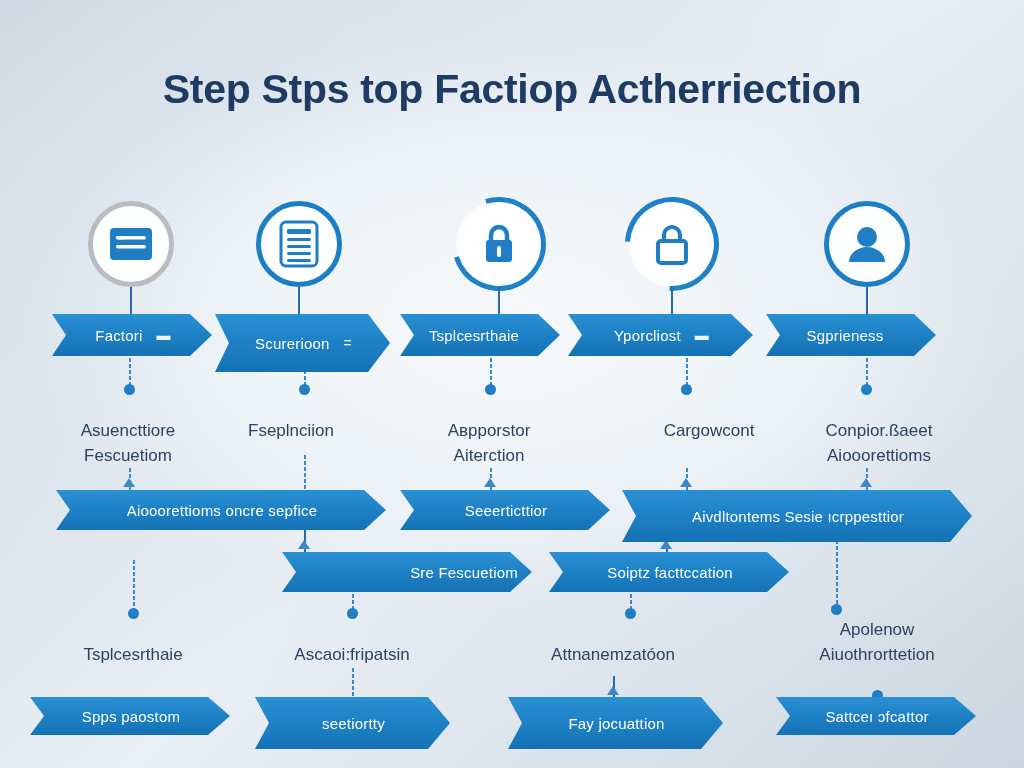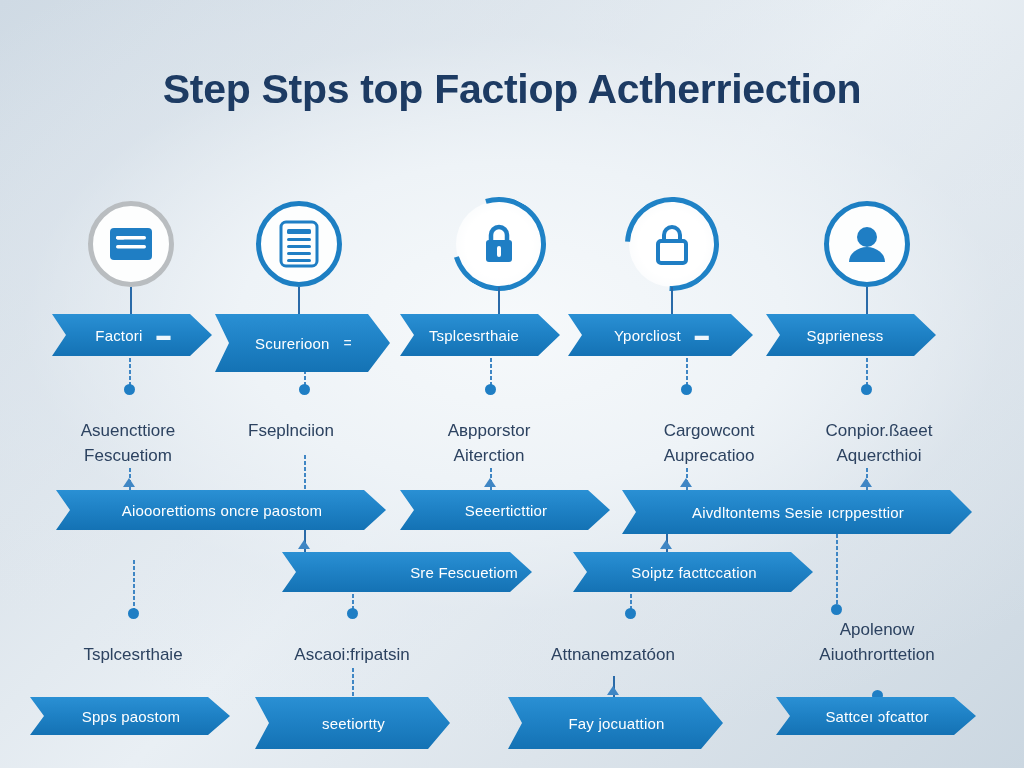--- a/index.html
+++ b/index.html
@@ -269,33 +269,33 @@
   <div class="banner" style="left:568px; top:314px; width:185px; height:42px;">
     <span class="label">Yporcliost</span>
     <span class="suffix">▬</span>
   </div>
   <div class="banner" style="left:766px; top:314px; width:170px; height:42px;">
     <span class="label">Sgprieness</span>
     <span class="suffix"></span>
   </div>
 
   <div class="banner" style="left:56px;  top:490px; width:330px; height:40px;">
-    <span class="label">Aiooorettioms oncre paostom</span>
+    <span class="label">Aiooorettioms oncre sepfice</span>
   </div>
   <div class="banner" style="left:400px; top:490px; width:210px; height:40px;">
     <span class="label">Seeerticttior</span>
   </div>
-  <div class="banner" style="left:622px; top:490px; width:350px; height:44px;">
+  <div class="banner" style="left:622px; top:490px; width:350px; height:52px;">
     <span class="label">Aivdltontems Sesie ıcrppesttior</span>
   </div>
 
   <div class="banner" style="left:282px; top:552px; width:250px; height:40px;justify-content:flex-end;">
     <span class="label">Sre Fescuetiom</span>
   </div>
-  <div class="banner" style="left:573px; top:552px; width:240px; height:40px;">
+  <div class="banner" style="left:549px; top:552px; width:240px; height:40px;">
     <span class="label">Soiptz facttccation</span>
   </div>
 
   <div class="banner" style="left:30px;  top:697px; width:200px; height:38px;">
     <span class="label">Spps paostom</span>
   </div>
   <div class="banner" style="left:255px; top:697px; width:195px; height:52px;">
     <span class="label">seetiortty</span>
   </div>
   <div class="banner" style="left:508px; top:697px; width:215px; height:52px;">
@@ -312,25 +312,24 @@
   <div class="steplabel" style="left:196px; top:418px; width:190px;">
     <div>Fseplnciion</div>
     <div></div>
   </div>
   <div class="steplabel" style="left:389px; top:418px; width:200px;">
     <div>Aвpporstor</div>
     <div>Aiterction</div>
   </div>
   <div class="steplabel" style="left:609px; top:418px; width:200px;">
     <div>Cargowcont</div>
-    <div>Auprecatioo</div>
   </div>
   <div class="steplabel" style="left:779px; top:418px; width:200px;">
     <div>Conpior.ßaeet</div>
-    <div>Aquercthioi</div>
+    <div>Aiooorettioms</div>
   </div>
 
   <div class="steplabel" style="left:33px; top:642px; width:200px;">
     <div>Tsplcesrthaie</div>
     <div></div>
   </div>
   <div class="steplabel" style="left:252px; top:642px; width:200px;">
     <div>Ascaoi:fripatsin</div>
     <div></div>
   </div>

